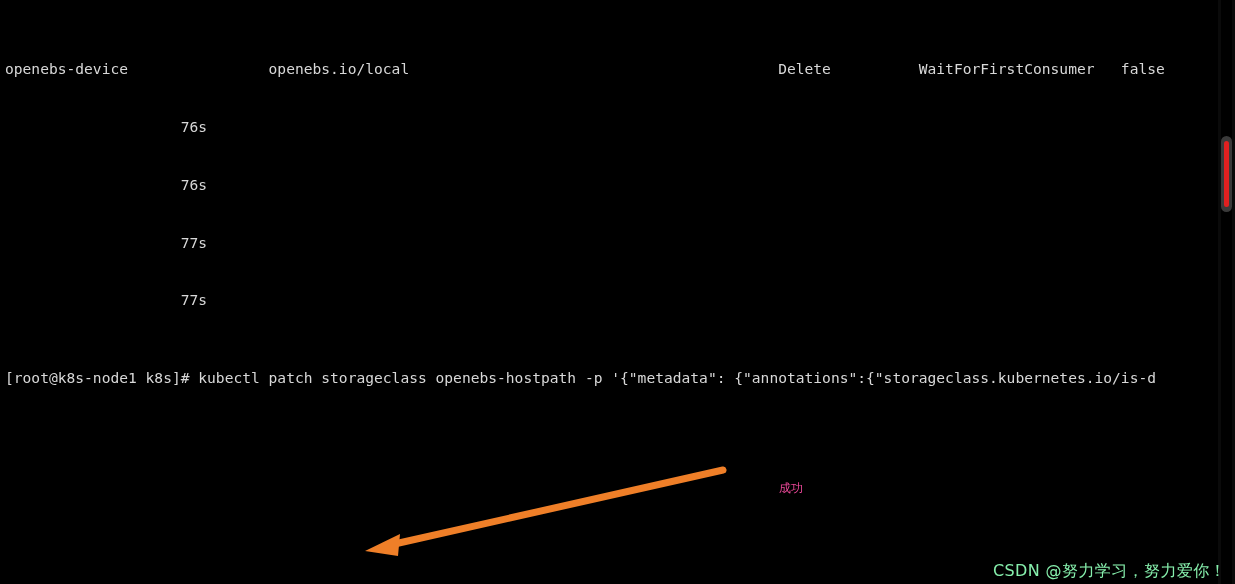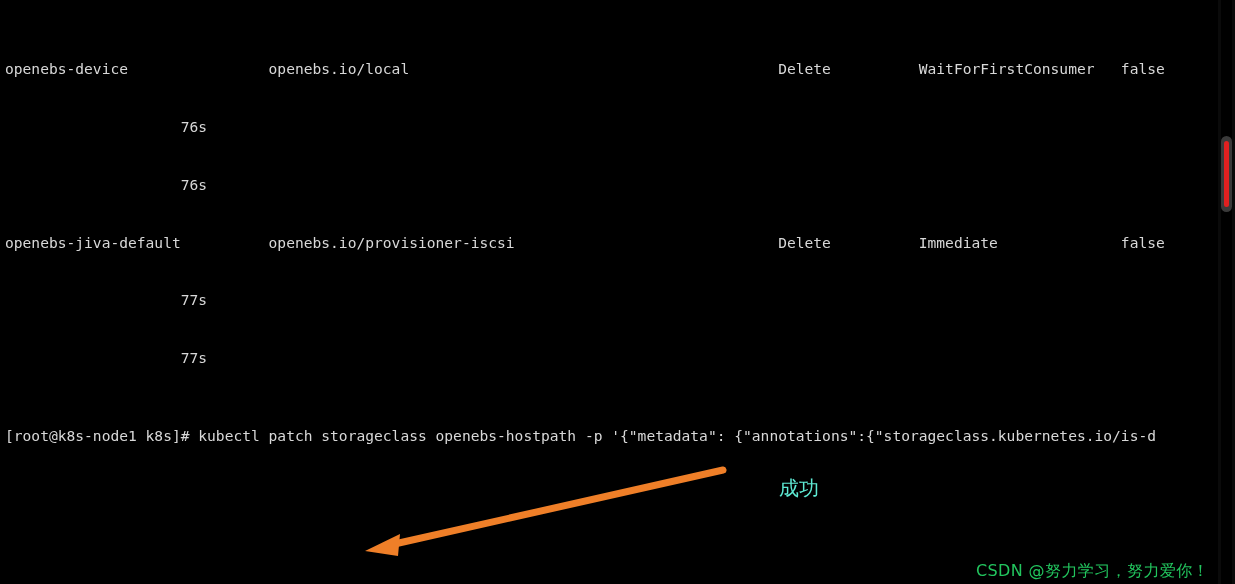--- a/index.html
+++ b/index.html
@@ -70,48 +70,47 @@
   #annotation-arrow {
     position: absolute;
     left: 0; top: 0;
     width: 1235px; height: 584px;
     pointer-events: none;
   }
   #annotation-label {
     position: absolute;
     left: 779px;
     top: 478px;
-    color: #5eead4;
+    color: #ec4899;
     font-family: "DejaVu Sans", sans-serif;
-    font-size: 20px;
+    font-size: 12px;
     line-height: 20px;
   }
 
   
   #watermark {
     position: absolute;
-    right: 26px;
+    right: 9px;
     bottom: 4px;
-    color: #22c55e;
+    color: #86efac;
     font-family: "DejaVu Sans", sans-serif;
     font-size: 16px;
     letter-spacing: 0.4px;
   }
 </style>
 </head>
 <body>
 
 <div id="screen">
 
   <div id="terminal">
 
     <div class="line">openebs-device                openebs.io/local                                          Delete          WaitForFirstConsumer   false</div>
     <div class="line">                    76s</div>
     <div class="line">                    76s</div>
-    <div class="line">openebs-jiva-default          openebs.io/provisioner-iscsi                              Delete          Immediate              false</div>
     <div class="line">                    77s</div>
     <div class="line">                    77s</div>
 
     <div class="line">[root@k8s-node1 k8s]# kubectl patch storageclass openebs-hostpath -p '{"metadata": {"annotations":{"storageclass.kubernetes.io/is-d</div>
     
     
 
     
     
 

